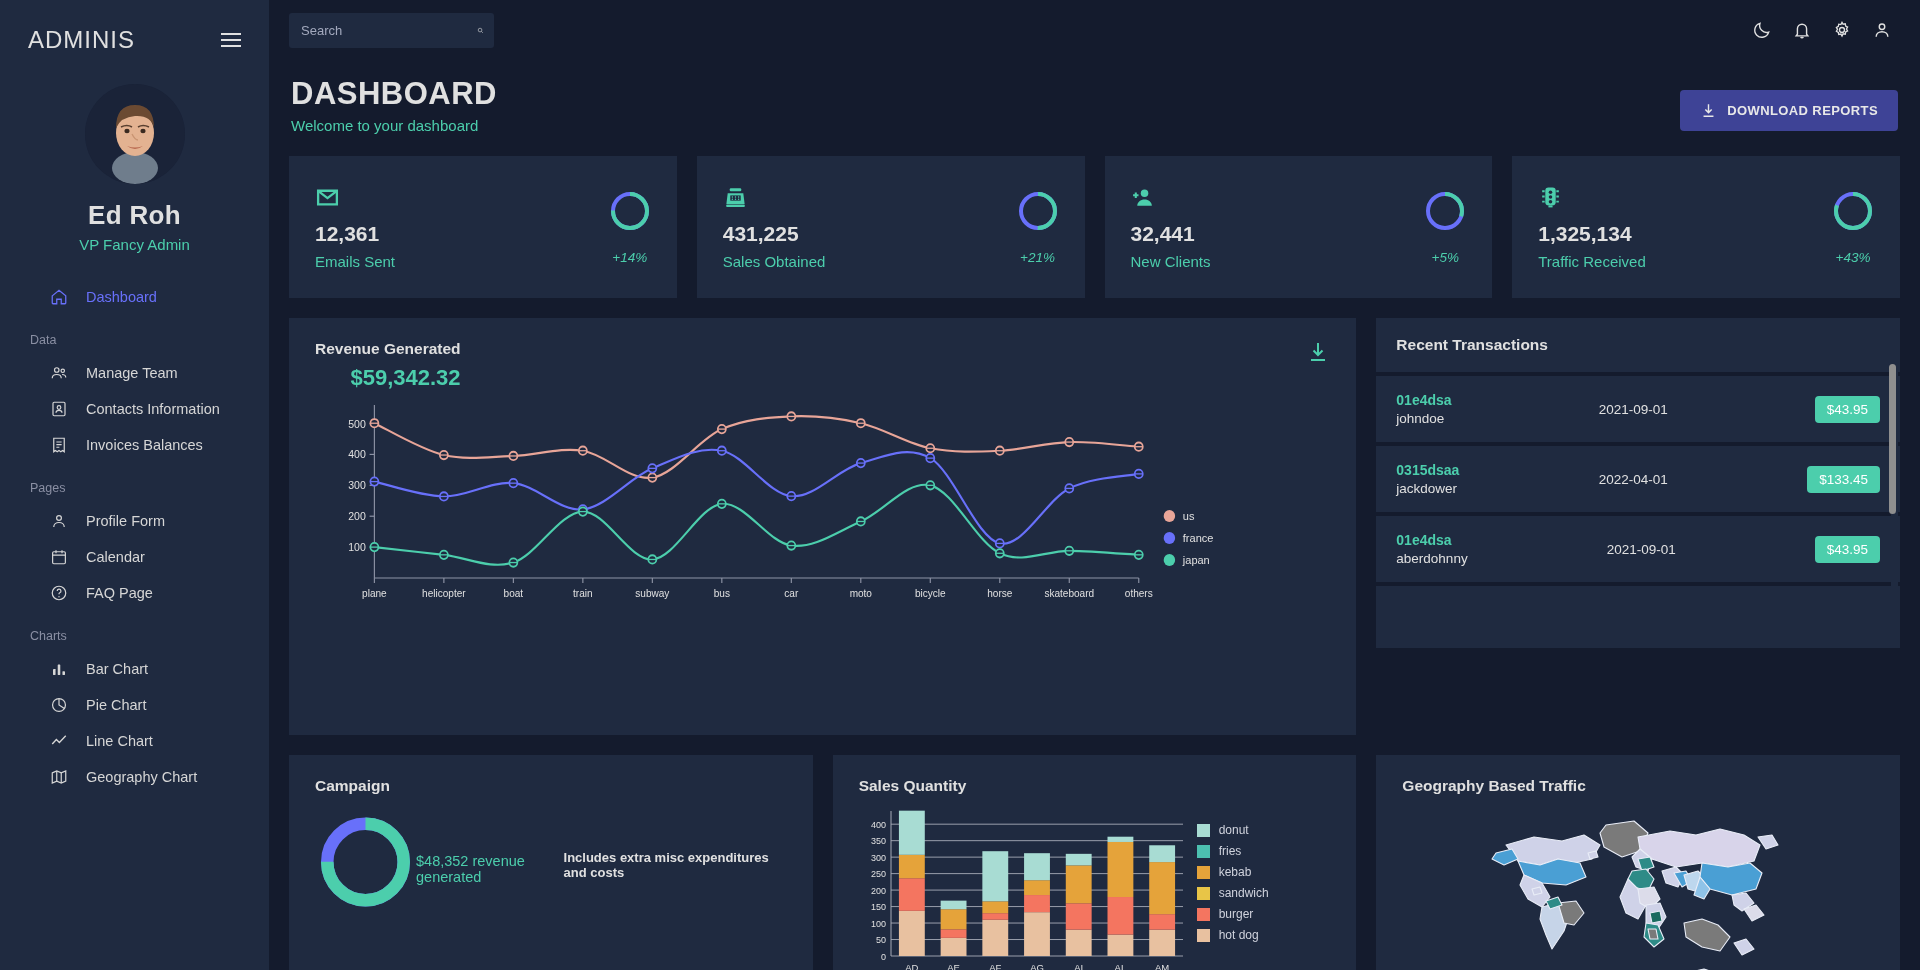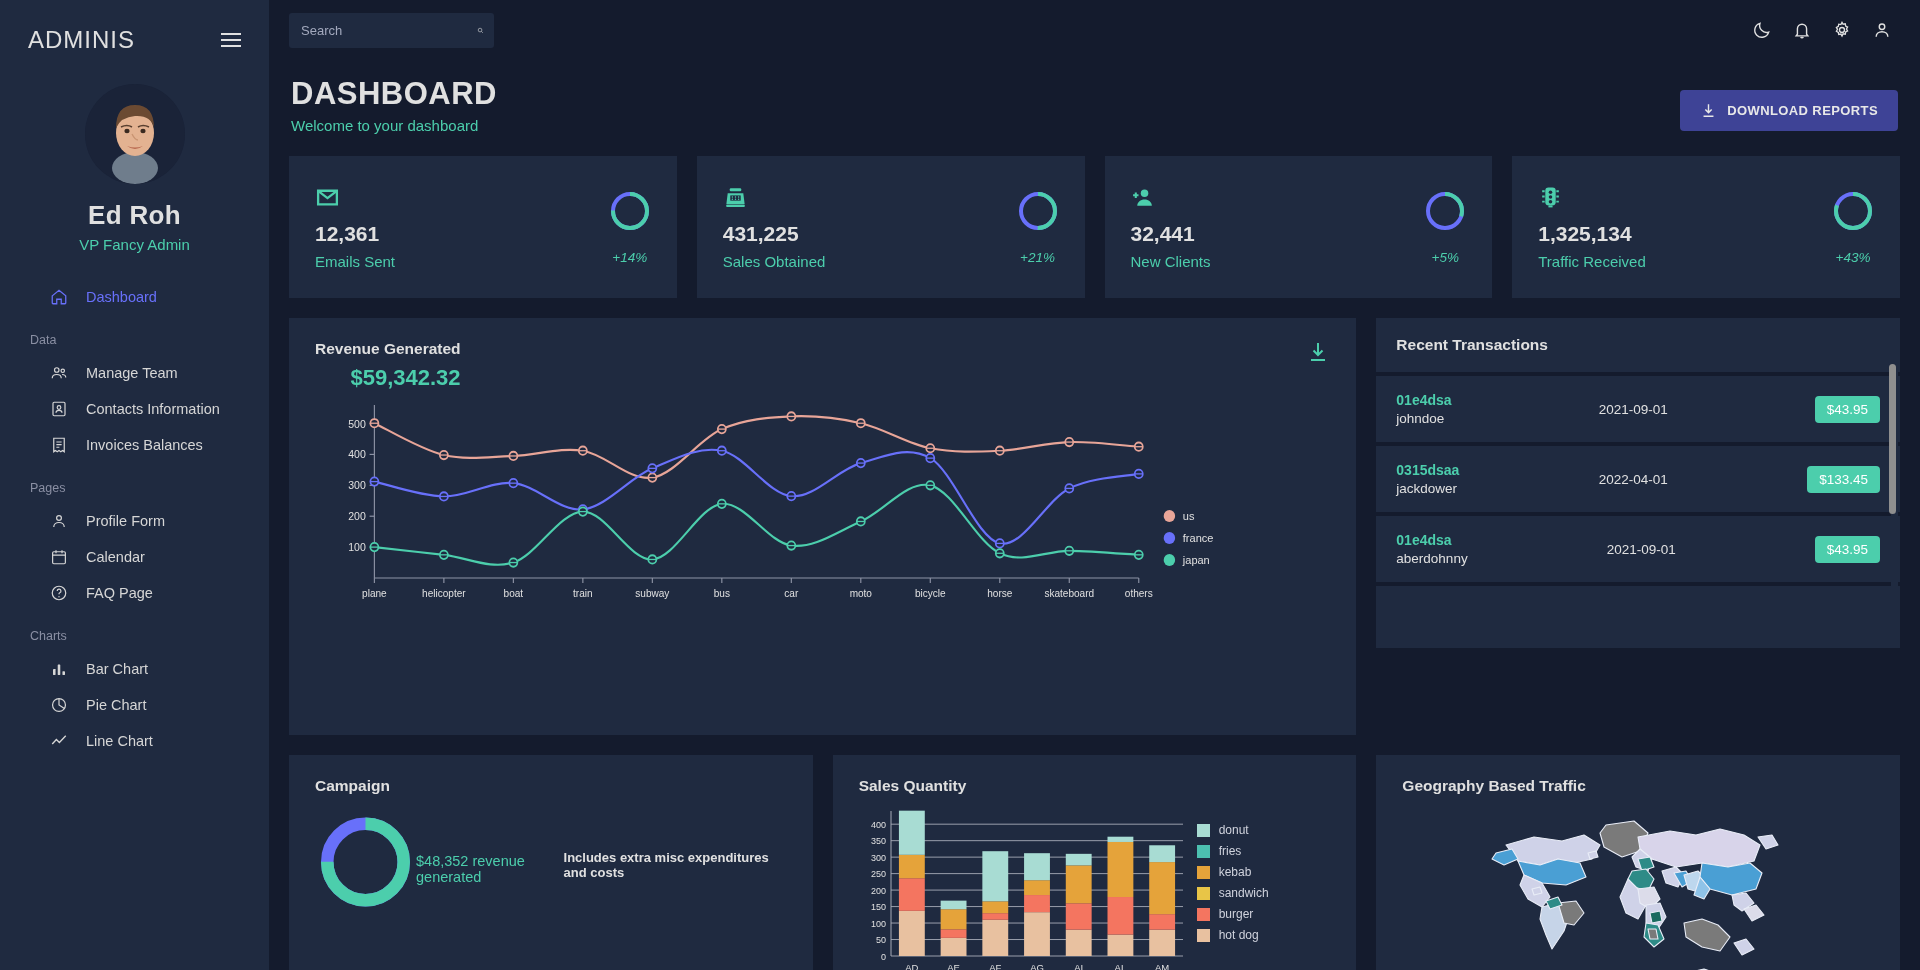--- a/index.html
+++ b/index.html
@@ -278,20 +278,27 @@
             <circle cx="12" cy="12" r="8.6"></circle>
             <path d="M12 3.4V12l7.2 4.6"></path>
           </svg>
         <span>Pie Chart</span>
       </div>
       <div class="nav-item">
         <svg class="ic" viewBox="0 0 24 24" fill="none" stroke="currentColor" stroke-width="1.8">
             <path d="M3 16l5.5-6 4 4L21 5"></path>
           </svg>
         <span>Line Chart</span>
+      </div>
+      <div class="nav-item">
+        <svg class="ic" viewBox="0 0 24 24" fill="none" stroke="currentColor" stroke-width="1.6">
+            <path d="M3 6.5 9 4l6 2.5L21 4v13.5L15 20l-6-2.5L3 20z"></path>
+            <path d="M9 4v13.5M15 6.5V20"></path>
+          </svg>
+        <span>Geography Chart</span>
       </div>
     </nav>
   </aside>
 
   <main class="main">
 
     <div class="topbar">
       <div class="searchbox">
         <input type="text" placeholder="Search" style="">
         <svg viewBox="0 0 24 24" width="17" height="17" fill="none" stroke="#e0e0e0" stroke-width="2">

